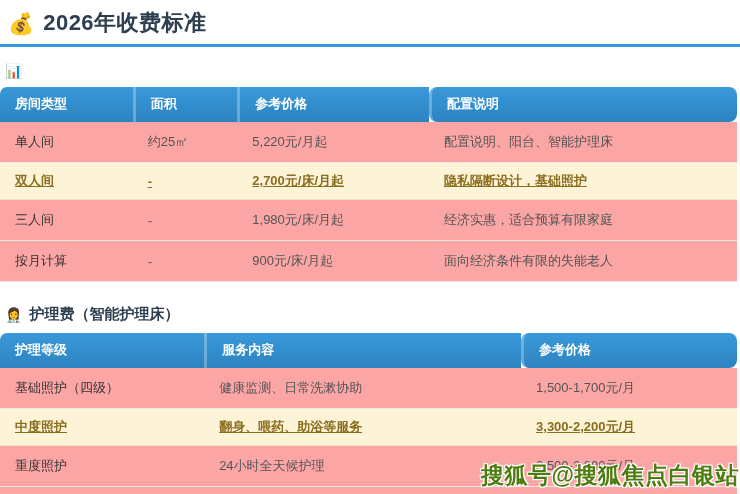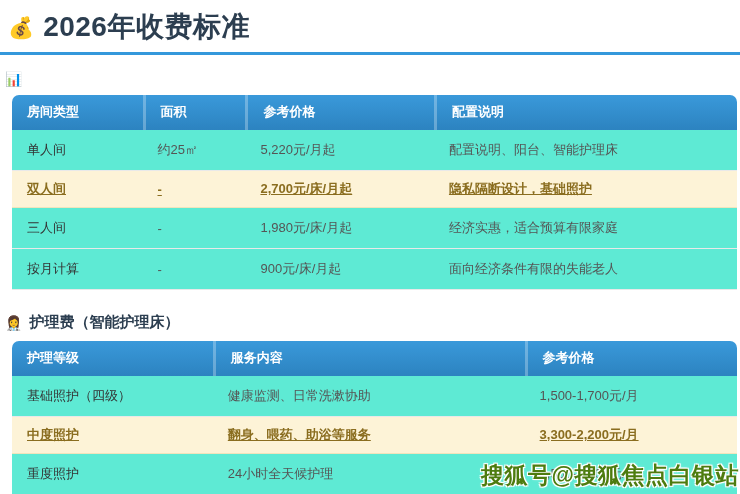--- a/index.html
+++ b/index.html
@@ -16,48 +16,48 @@
     font-family:"Liberation Sans","DejaVu Sans",sans-serif;
     position:relative;
     color:#333;
   }
   .page-header{
     display:flex;align-items:center;gap:9px;
     padding:8px 10px 6px 8px;
   }
   .page-header .emoji{font-size:21px;line-height:1;}
   .page-title{
-    font-size:28px;font-weight:bold;color:var(--title-color);
+    font-size:22px;font-weight:bold;color:var(--title-color);
     letter-spacing:0.5px;
   }
   .accent-rule{height:3px;background:var(--accent);width:100%;}
   .content{padding:0 3px 0 0;}
   .section-heading{
     display:flex;align-items:center;gap:7px;
     margin:17px 0 9px 5px;
   }
   .section-heading .emoji{font-size:14px;line-height:1;}
   .section-title{
     font-size:15px;font-weight:bold;color:var(--title-color);
   }
   table{
     width:100%;border-collapse:separate;border-spacing:0;
-    font-size:13px;table-layout:fixed;padding-left:12px;
+    font-size:13px;table-layout:fixed;
   }
   thead th{
     background:linear-gradient(180deg,var(--head-grad-top),var(--head-grad-bottom));
     color:#fff;font-weight:bold;text-align:left;
     padding:8px 15px 9px 15px;font-size:13px;
     border-left:3px solid rgba(255,255,255,0.28);
   }
   thead th:first-child{border-left:none;border-top-left-radius:7px;}
-  thead th:last-child{border-top-right-radius:7px;}
+  thead th:last-child{border-top-right-radius:7px;border-radius:8px;}
   tbody td{
     padding:11px 15px;border-bottom:1px solid #e9e9e9;
-    color:#555;background:#5eead4;
+    color:#555;background:#fca5a5;
     white-space:nowrap;overflow:hidden;
   }
   tbody td:first-child{color:#333;}
   tbody tr.hl td{
     background:var(--hl-bg);
     color:var(--hl-text);
     font-weight:bold;
     border-bottom-color:#f1e4bc;
     padding:9px 15px;
     text-decoration:underline;

